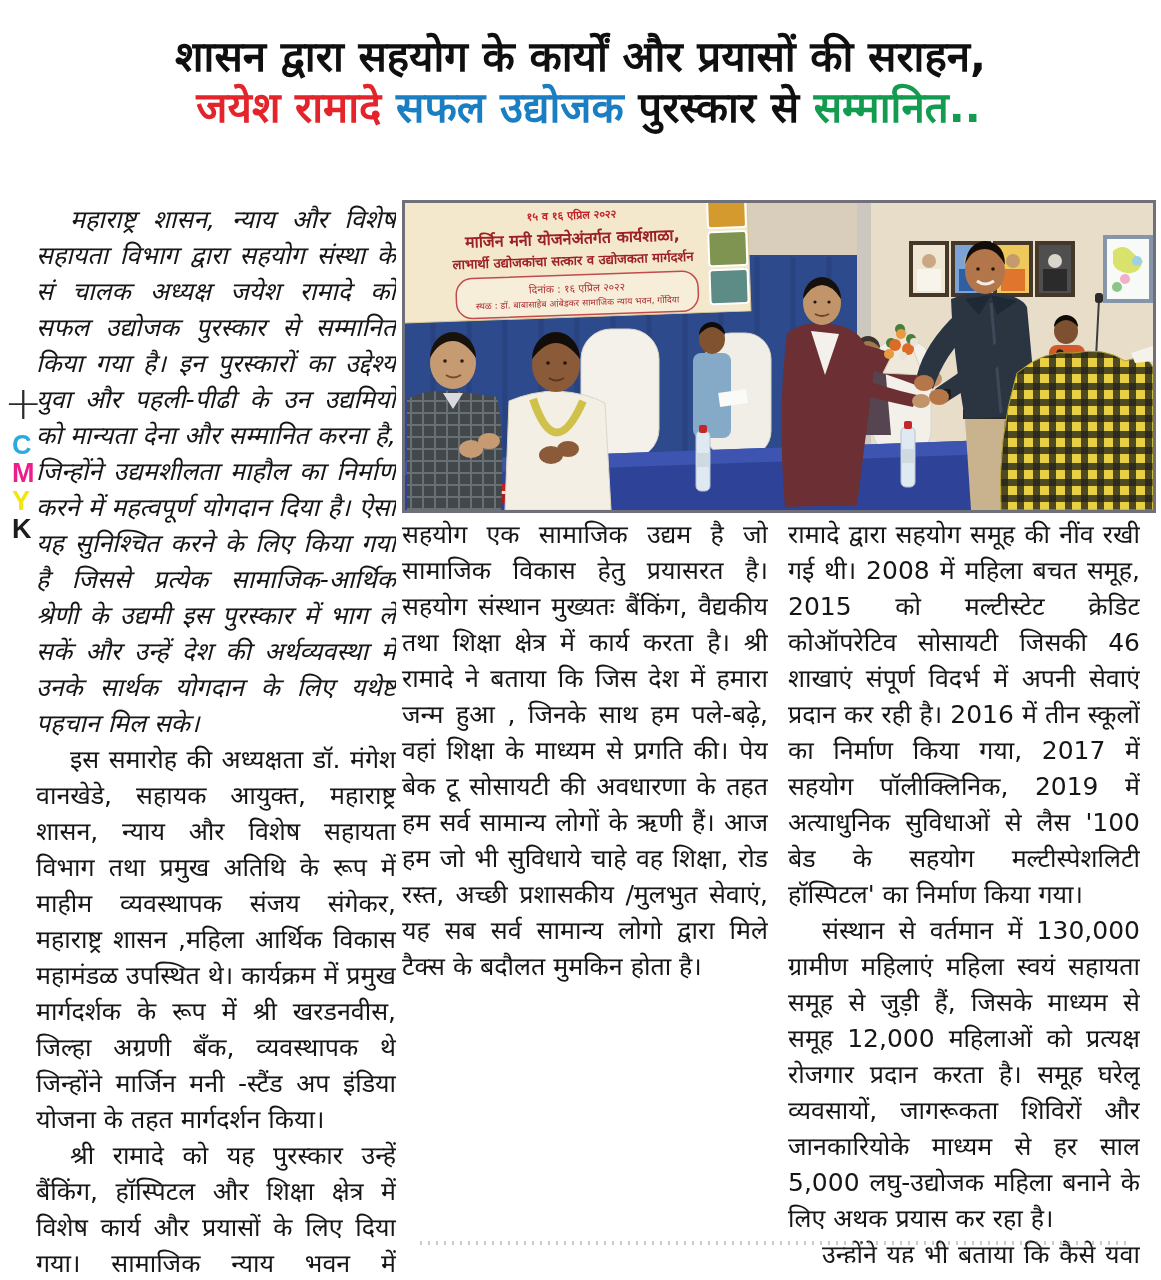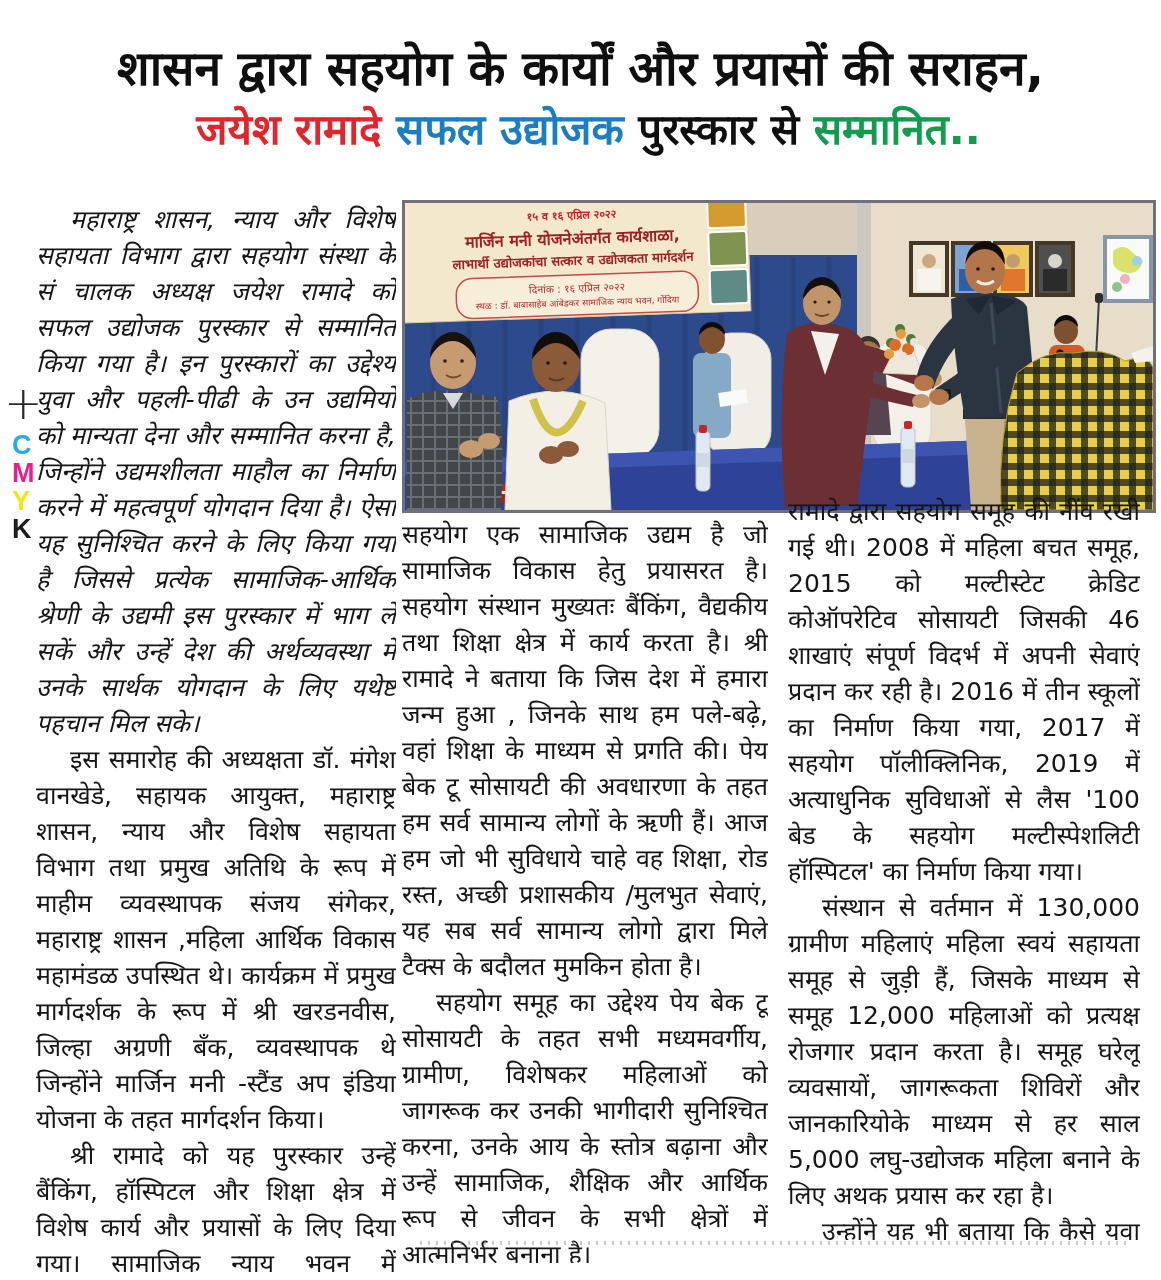--- a/index.html
+++ b/index.html
@@ -12,39 +12,39 @@
     font-family:"DejaVu Sans",sans-serif;}
   .reg-letter{position:absolute;left:12px;font-size:27px;font-weight:bold;
     font-family:"Liberation Sans",sans-serif;}
   .reg-c{top:430px;color:#29abe2}
   .reg-m{top:458px;color:#ec1e8c}
   .reg-y{top:486px;color:#f2e611}
   .reg-k{top:514px;color:#1d1d1b}
 
   
   .headline{position:absolute;left:0;top:32px;width:1161px;text-align:center;font-weight:700;}
-  .headline .hl1{font-size:48px;line-height:1.2;color:#0f0f0f;white-space:nowrap;margin:8px;}
+  .headline .hl1{font-size:42px;line-height:1.2;color:#0f0f0f;white-space:nowrap;margin:0;}
   .headline .hl2{font-size:42px;line-height:1.15;white-space:nowrap;margin:2px 0 0 16px;font-weight:700;}
   .seg-red{color:#e3242b}
   .seg-blue{color:#1b7ec2}
   .seg-black{color:#0f0f0f}
   .seg-green{color:#139b50}
 
   
   .photo-frame{position:absolute;left:402px;top:200px;width:754px;height:313px;
     border:3px solid #70707a;box-sizing:border-box;background:#d9cebc;margin:0;}
   .photo-frame svg{display:block;width:100%;height:100%;}
 
   
   .col{position:absolute;text-align:justify;font-size:25px;line-height:36px;color:#161616;overflow:hidden;}
   .col p{margin:0;text-indent:34px;}
   .col p.no-indent{text-indent:0;}
   .col1{left:36px;top:202px;width:360px;height:1078px;}
   .col2{left:402px;top:517px;width:366px;height:746px;}
-  .col3{left:788px;top:494px;width:352px;height:746px;}
+  .col3{left:788px;top:517px;width:352px;height:746px;}
   .dateline{font-weight:bold;text-indent:28px;}
   .ital{font-style:italic;}
 
   
   .crop-strip{position:absolute;left:420px;top:1241px;width:708px;height:4px;opacity:.45;
     background:repeating-linear-gradient(90deg,#8a8a8a 0 2px,transparent 2px 8px);}
 </style>
 </head>
 <body>
 
@@ -269,21 +269,20 @@
   </figure>
 
   <div class="col col1">
     <p class="ital">महाराष्ट्र शासन, न्याय और विशेष सहायता विभाग द्वारा सहयोग संस्था के सं चालक अध्यक्ष जयेश रामादे को सफल उद्योजक पुरस्कार से सम्मानित किया गया है। इन पुरस्कारों का उद्देश्य युवा और पहली-पीढी के उन उद्यमियों को मान्यता देना और सम्मानित करना है, जिन्होंने उद्यमशीलता माहौल का निर्माण करने में महत्वपूर्ण योगदान दिया है। ऐसा यह सुनिश्चित करने के लिए किया गया है जिससे प्रत्येक सामाजिक-आर्थिक श्रेणी के उद्यमी इस पुरस्कार में भाग ले सकें और उन्हें देश की अर्थव्यवस्था में उनके सार्थक योगदान के लिए यथेष्ट पहचान मिल सके।</p>
     <p>इस समारोह की अध्यक्षता डॉ. मंगेश वानखेडे, सहायक आयुक्त, महाराष्ट्र शासन, न्याय और विशेष सहायता विभाग तथा प्रमुख अतिथि के रूप में माहीम व्यवस्थापक संजय संगेकर, महाराष्ट्र शासन ,महिला आर्थिक विकास महामंडळ उपस्थित थे। कार्यक्रम में प्रमुख मार्गदर्शक के रूप में श्री खरडनवीस, जिल्हा अग्रणी बँक, व्यवस्थापक थे जिन्होंने मार्जिन मनी -स्टैंड अप इंडिया योजना के तहत मार्गदर्शन किया।</p>
     <p>श्री रामादे को यह पुरस्कार उन्हें बैंकिंग, हॉस्पिटल और शिक्षा क्षेत्र में विशेष कार्य और प्रयासों के लिए दिया गया। सामाजिक न्याय भवन में आयोजित कार्यक्रम में श्री रामादे ने अपनी संघर्ष यात्रा की पूरी जानकारी दी, और कार्यक्रम में आये बच्चों और महिलाओं को जयेश ने सहयोग संस्थान के बारे में बताया की</p>
   </div>
 
   <div class="col col2">
     <p class="no-indent">सहयोग एक सामाजिक उद्यम है जो सामाजिक विकास हेतु प्रयासरत है। सहयोग संस्थान मुख्यतः बैंकिंग, वैद्यकीय तथा शिक्षा क्षेत्र में कार्य करता है। श्री रामादे ने बताया कि जिस देश में हमारा जन्म हुआ , जिनके साथ हम पले-बढ़े, वहां शिक्षा के माध्यम से प्रगति की। पेय बेक टू सोसायटी की अवधारणा के तहत हम सर्व सामान्य लोगों के ऋणी हैं। आज हम जो भी सुविधाये चाहे वह शिक्षा, रोड रस्त, अच्छी प्रशासकीय /मुलभुत सेवाएं, यह सब सर्व सामान्य लोगो द्वारा मिले टैक्स के बदौलत मुमकिन होता है।</p>
-    <p>सहयोग समूह का उद्देश्य पेय बेक टू सोसायटी के तहत सभी मध्यमवर्गीय, ग्रामीण, विशेषकर महिलाओं को जागरूक कर उनकी भागीदारी सुनिश्चित करना, उनके आय के स्तोत्र बढ़ाना और उन्हें सामाजिक, शैक्षिक और आर्थिक रूप से जीवन के सभी क्षेत्रों में आत्मनिर्भर बनाना है।</p>
 
   </div>
 
   <div class="col col3">
     <p class="no-indent">रामादे द्वारा सहयोग समूह की नींव रखी गई थी। 2008 में महिला बचत समूह, 2015 को मल्टीस्टेट क्रेडिट कोऑपरेटिव सोसायटी जिसकी 46 शाखाएं संपूर्ण विदर्भ में अपनी सेवाएं प्रदान कर रही है। 2016 में तीन स्कूलों का निर्माण किया गया, 2017 में सहयोग पॉलीक्लिनिक,    2019 में अत्याधुनिक सुविधाओं से लैस '100 बेड के सहयोग मल्टीस्पेशलिटी हॉस्पिटल' का निर्माण किया गया।</p>
     <p>संस्थान से वर्तमान में 130,000 ग्रामीण महिलाएं महिला स्वयं सहायता समूह से जुड़ी हैं, जिसके माध्यम से समूह 12,000 महिलाओं को प्रत्यक्ष रोजगार प्रदान करता है। समूह घरेलू व्यवसायों, जागरूकता शिविरों और जानकारियोके माध्यम से हर साल 5,000 लघु-उद्योजक महिला बनाने के लिए अथक प्रयास कर रहा है।</p>
     <p>उन्होंने यह भी बताया कि कैसे युवा उद्यमी बनकर खुद को आगे बढ़ाएं और छात्र को सुझाव और तरकीबे भी बताई। कार्यक्रम के बाद विभिन्न लघु उद्योगों से ग्रामीण महिलाओं द्वारा बनाई गई वस्तुओं को देखा गया, जिसमें बांस से बनी वस्तुएं, कपड़े, पेंटिंग, विभिन्न कलाकृतियां और खाद्य पदार्थ शामिल थे।</p>
   </div>
 
   <div class="crop-strip"></div>

